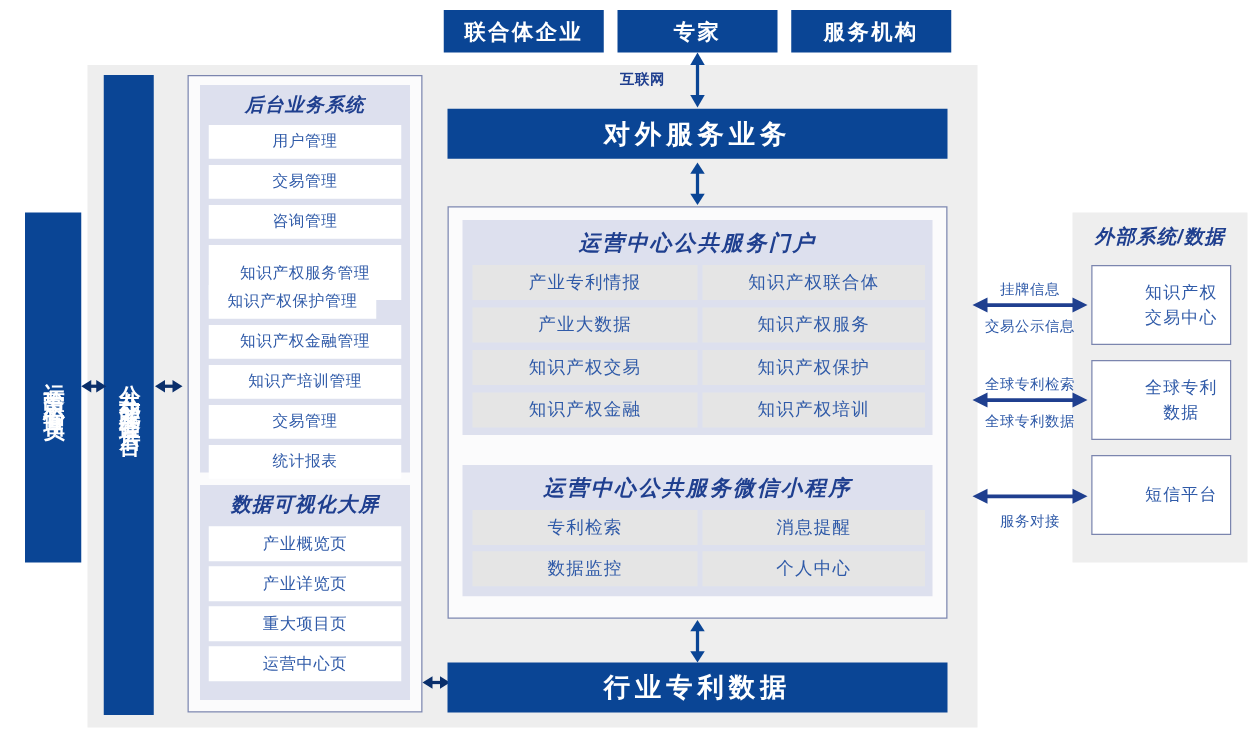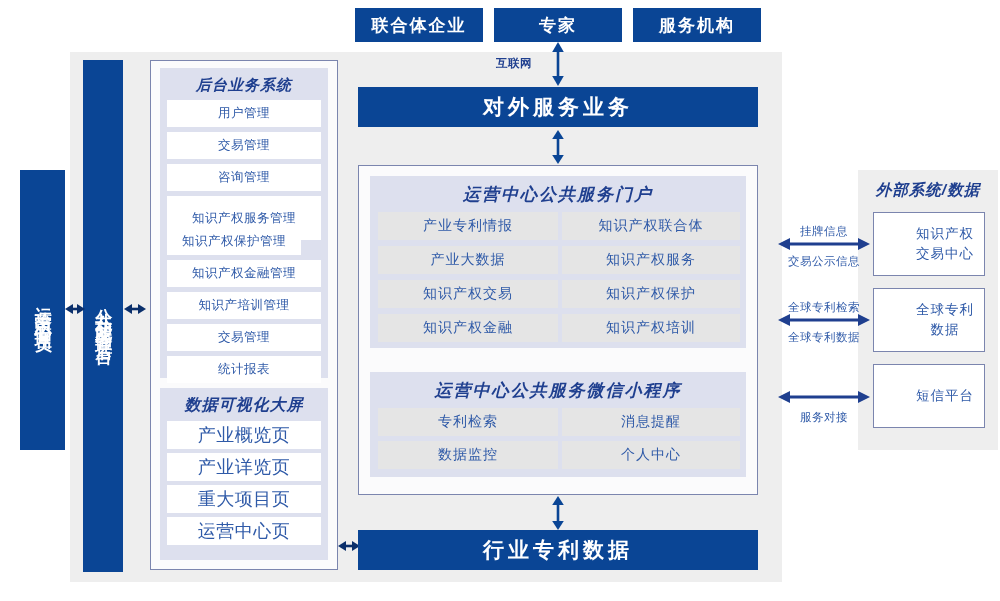--- a/index.html
+++ b/index.html
@@ -33,21 +33,21 @@
   .lav-box{background:#dde0ee;}
   .lav-title{
     color:#1f3f8f;font-weight:bold;font-style:italic;text-align:center;
     font-size:15px;letter-spacing:1px;
   }
   .cell{
     background:#ffffff;color:#2f5aa8;display:flex;align-items:center;
     justify-content:center;text-align:center;font-size:12.5px;
     letter-spacing:.5px;
   }
-  .cell.big{font-size:18px;}
+  .cell.big{font-size:13px;}
 
   
   .portal-outline{
     background:#fbfbfc;border:1.5px solid #7b85ae;
   }
   .portal-title{
     color:#1f3f8f;font-weight:bold;font-style:italic;text-align:center;
     font-size:17px;letter-spacing:2px;
   }
   .portal-cell{

